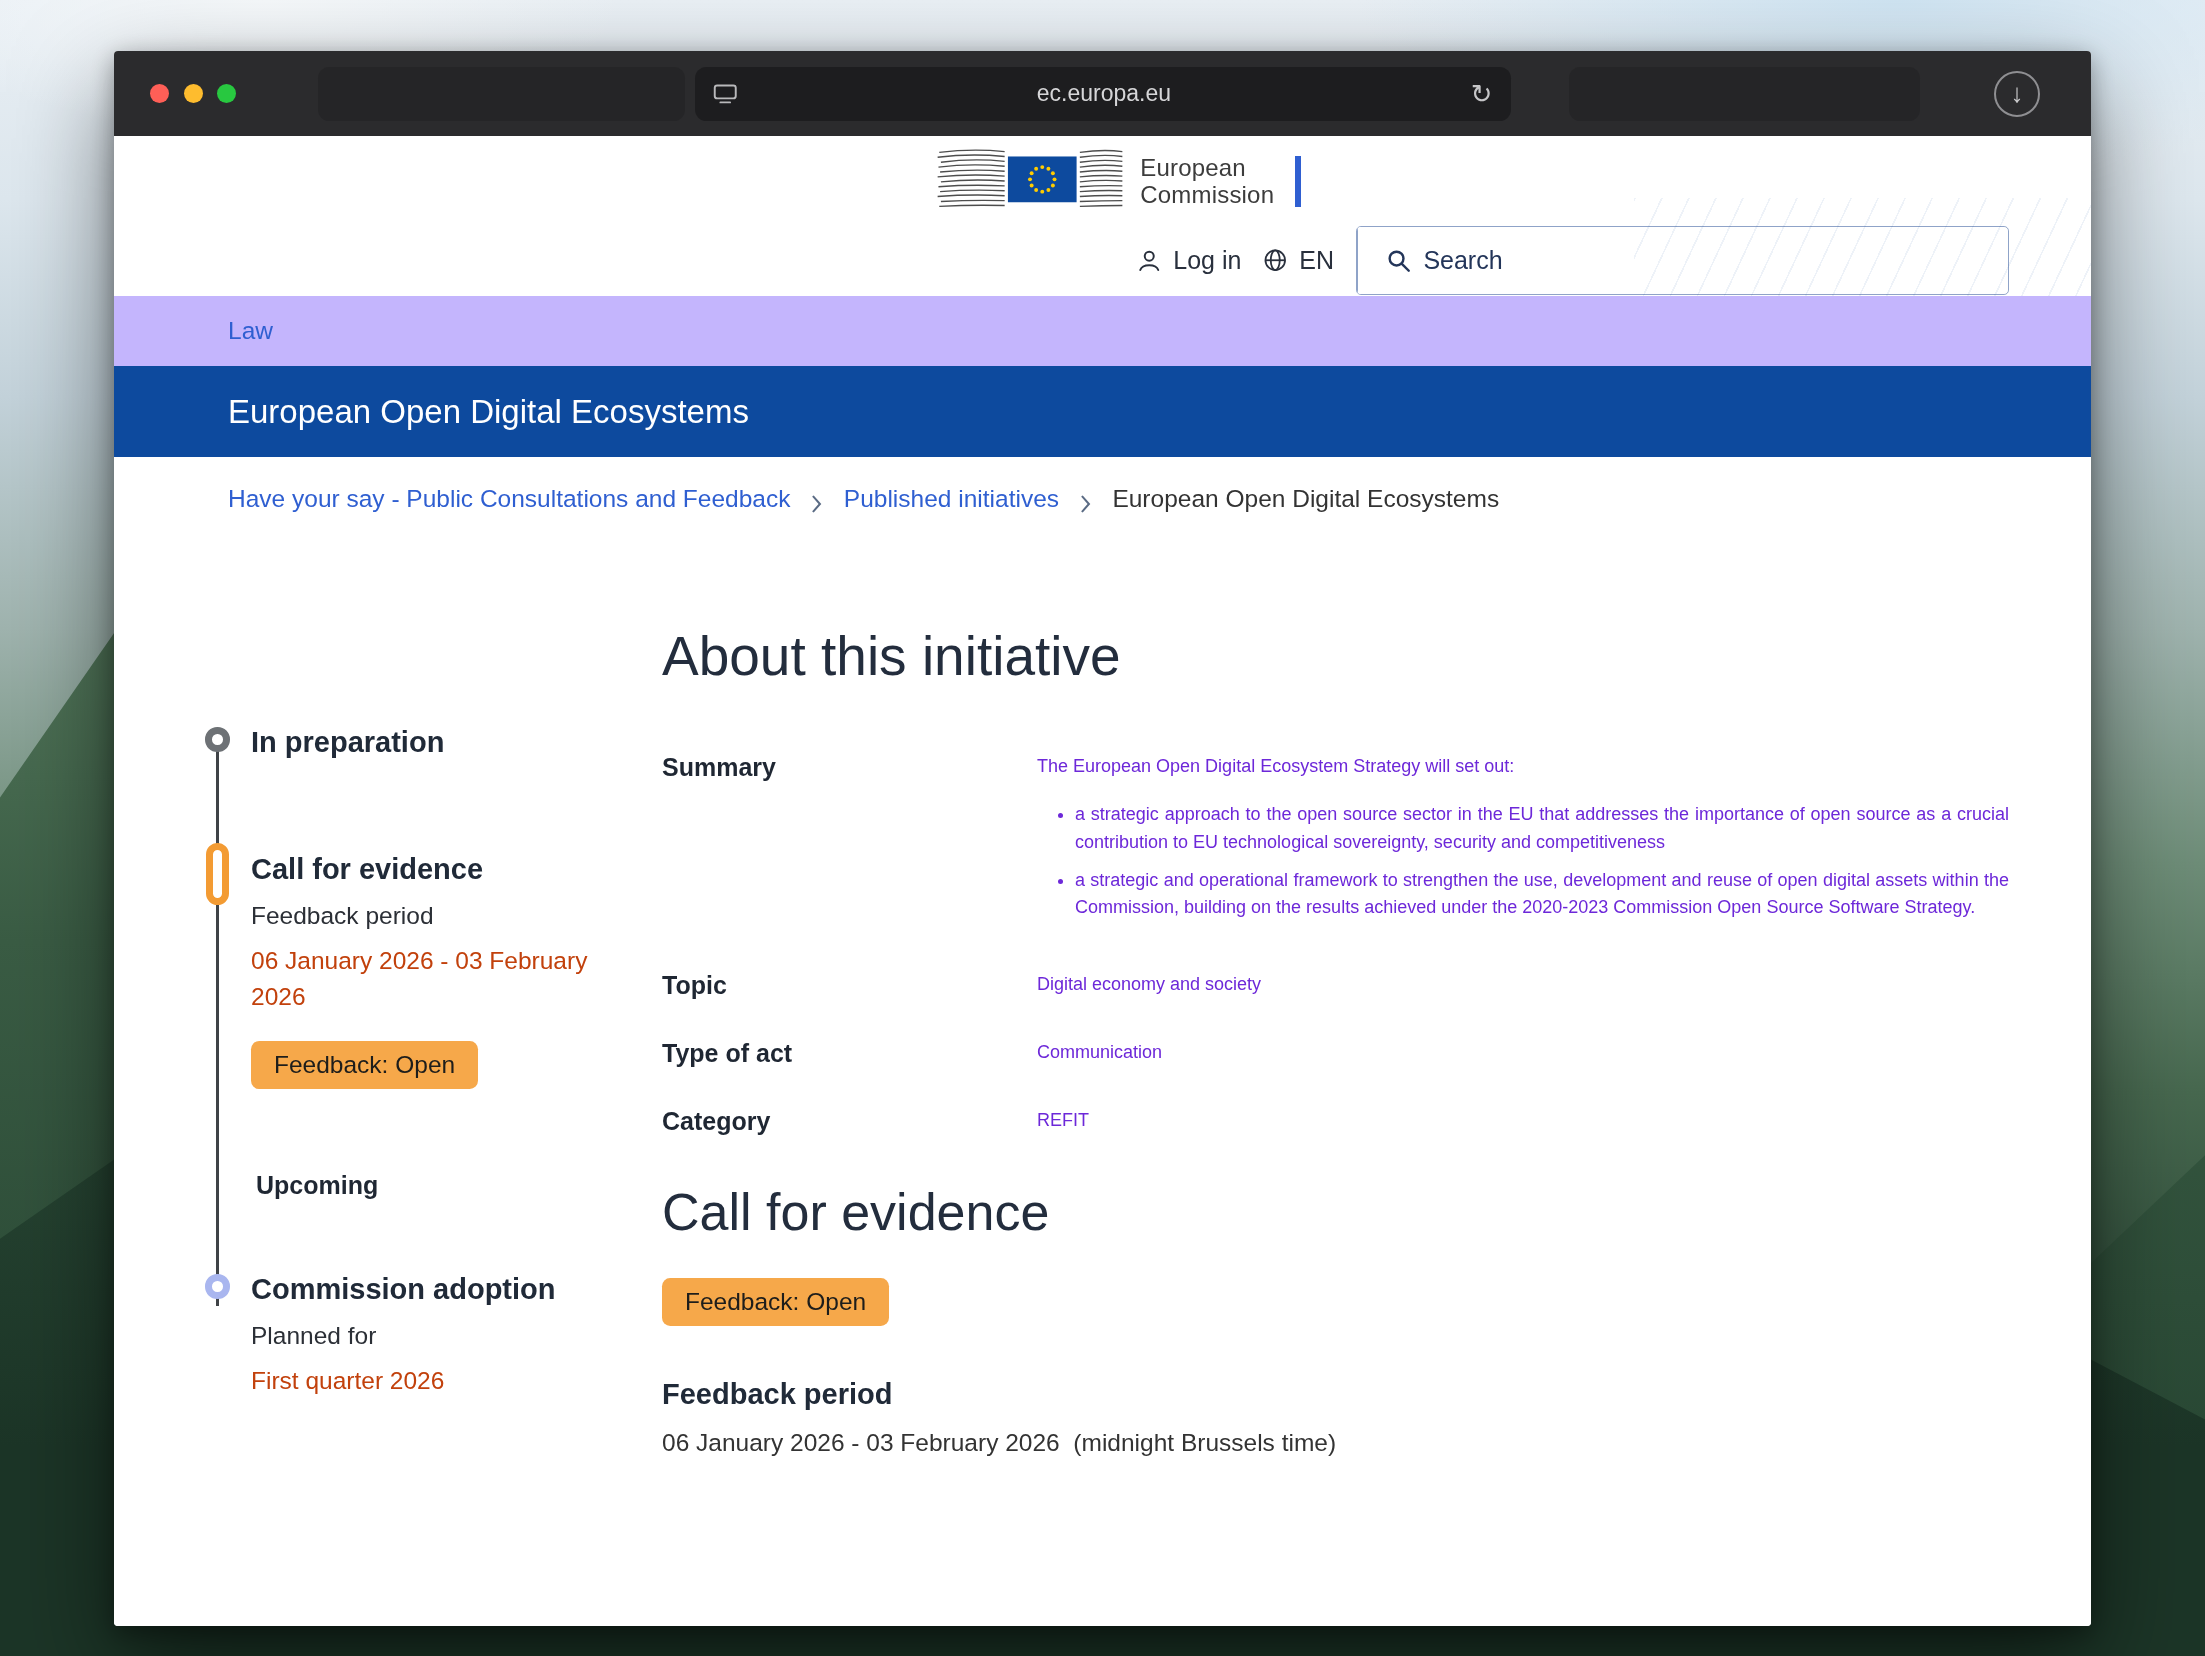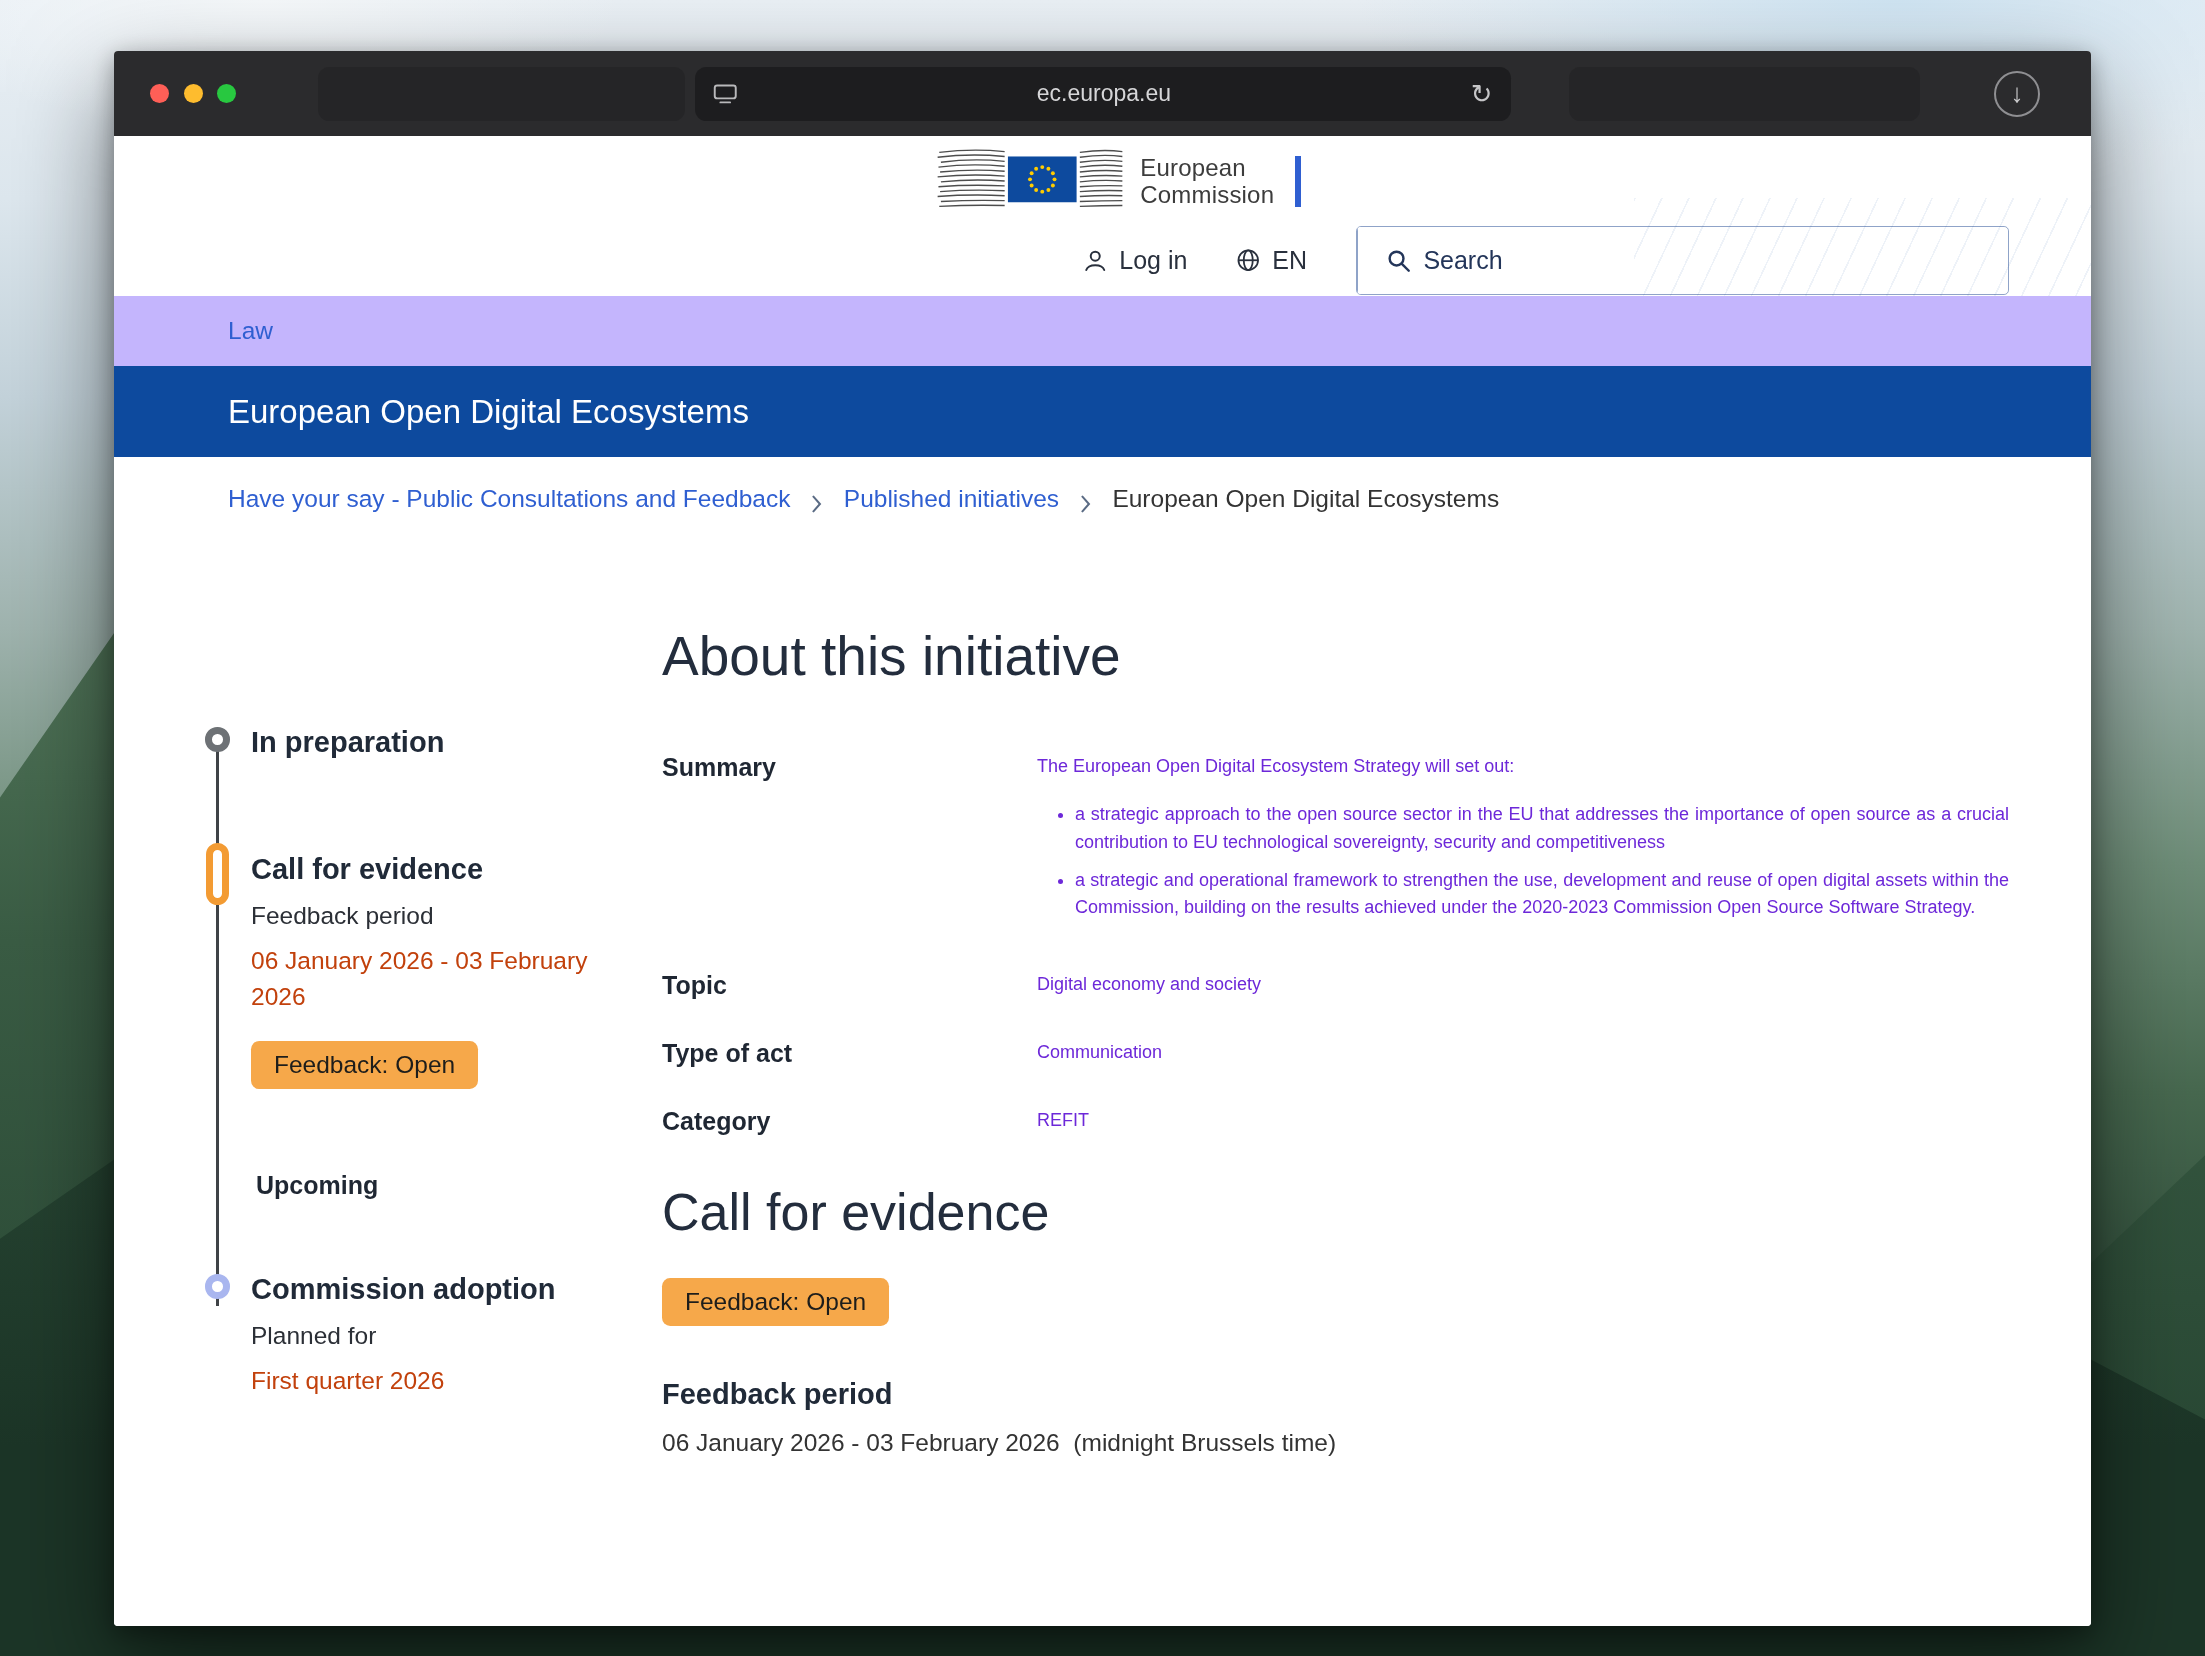--- a/index.html
+++ b/index.html
@@ -48,21 +48,21 @@
   .site-header { position:relative; height:160px; display:flex; align-items:center;
     padding:0 82px 0 114px; background:#fff;flex-direction:column; }
   .site-header::after { content:""; position:absolute; right:0; bottom:0; width:457px; height:98px;
     background:repeating-linear-gradient(115deg, rgba(13,74,158,0.07) 0 1.6px, transparent 1.6px 24.5px);
     pointer-events:none; }
   .logo { display:flex; align-items:center; gap:16.3px; cursor:pointer; }
   .logo-text { font-size:24px; line-height:27px; color:#3c3c3c; letter-spacing:0.2px; }
   .logo-text span { display:block; }
   .logo-bar { width:5.7px; height:51px; background:#2f5fd1; margin-left:4.9px; }
 
-  .header-right { margin-left:auto; display:flex; align-items:center; gap:49px; }
+  .header-right { margin-left:auto; display:flex; align-items:center; gap:22px; }
   .hdr-link { display:flex; align-items:center; gap:11.4px; font-size:25px; color:#29303d; cursor:pointer; }
 
   .searchbox { display:flex; align-items:stretch; width:653px; height:69px;
     border:1.6px solid #8fa3c8; border-radius:4.9px; background:#fff; overflow:hidden; }
   .search-input { flex:1; border:none; outline:none; font-size:24.5px; padding:0 21px;
     color:#333; font-family:inherit; }
   .search-input::placeholder { color:#9aa3b2; }
   .search-btn { display:flex; align-items:center; gap:11.4px; padding:0 28px;
     border-left:1.6px solid #8fa3c8; font-size:25px; color:#233559; cursor:pointer; background:#fff; }
 

